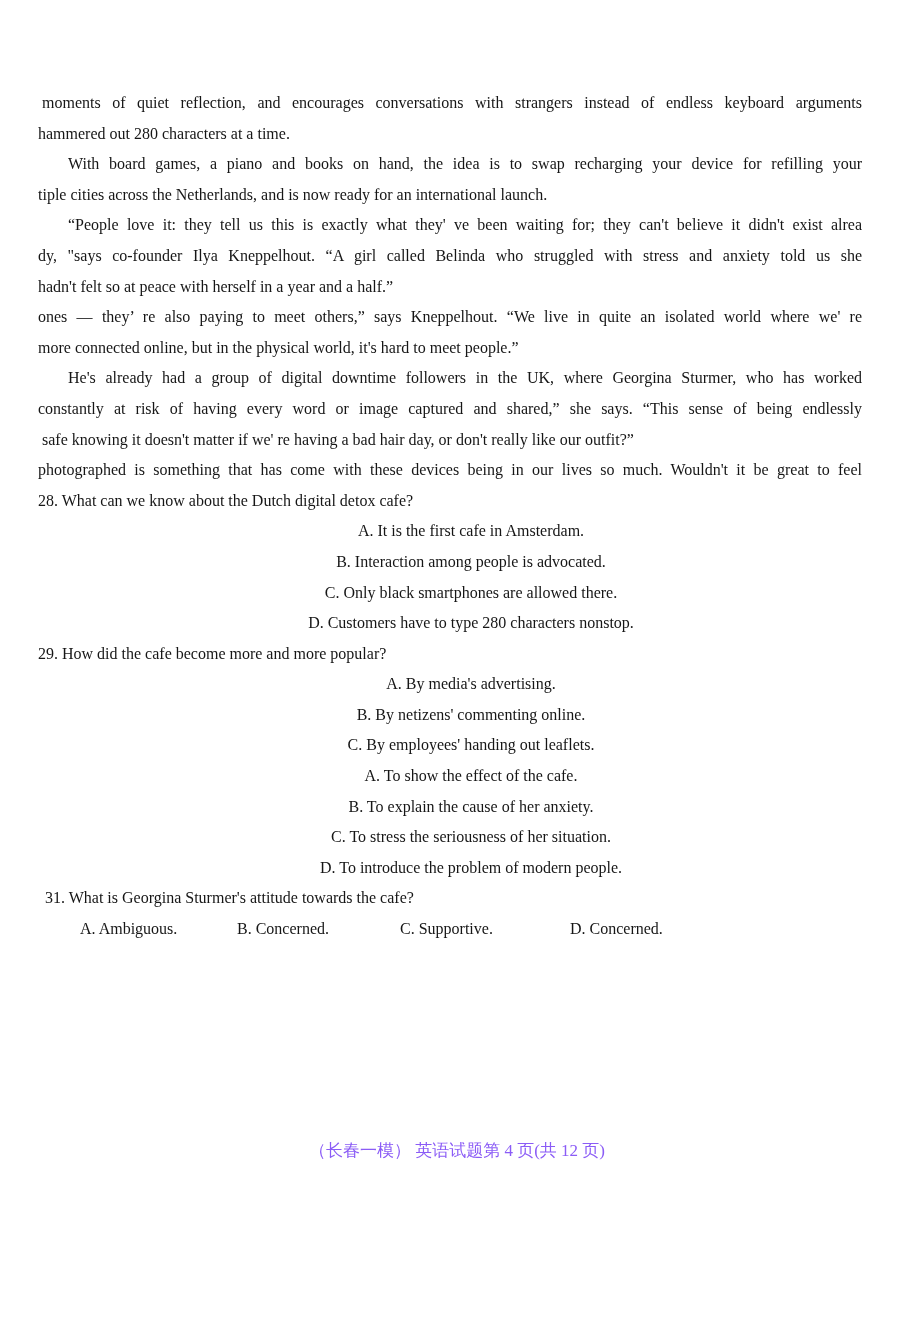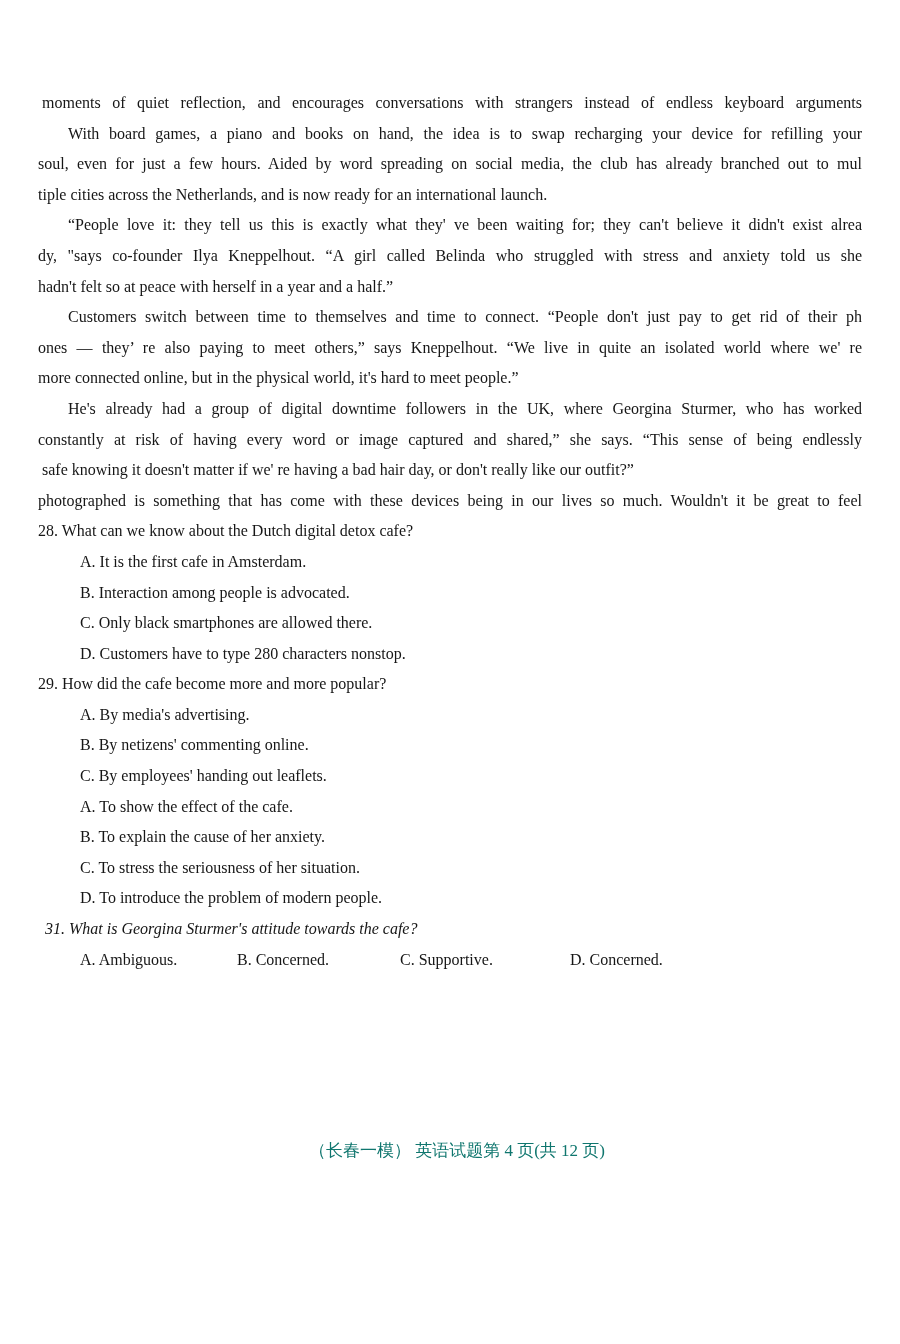--- a/index.html
+++ b/index.html
@@ -34,56 +34,55 @@
   .jf {
     text-align: justify;
     text-align-last: justify;
     text-justify: inter-word;
   }
   
   .ind { text-indent: 30px; }
   
   .sp { text-indent: 4px; }
   
-  .q-opt { padding-left: 42px; }
+  .q-opt { padding-left: 42px; text-align: center; }
   
-  .q31 { padding-left: 7px; font-style: italic; }
+  .q31 { padding-left: 7px; }
   
   .opt-row {
     padding-left: 42px;
     display: flex;
   }
   .opt-row .o1 { width: 157px; }
   .opt-row .o2 { width: 163px; }
   .opt-row .o3 { width: 170px; }
   .footer {
     position: absolute;
     left: 14px;
     right: 0;
     top: 1136px;
     text-align: center;
     font-size: 17px;
     line-height: 30.6px;
-    color: #0f766e;
+    color: #8b5cf6;
   }
 </style>
 </head>
 <body>
 
 <div class="page">
   <div class="content">
 
     <div class="line jf sp">moments of quiet reflection, and encourages conversations with strangers instead of endless keyboard arguments</div>
+    <div class="line">hammered out 280 characters at a time.</div>
     <div class="line jf ind">With board games, a piano and books on hand, the idea is to swap recharging your device for refilling your</div>
-    <div class="line jf">soul, even for just a few hours. Aided by word spreading on social media, the club has already branched out to mul</div>
     <div class="line">tiple cities across the Netherlands, and is now ready for an international launch.</div>
     <div class="line jf ind">“People love it: they tell us this is exactly what they' ve been waiting for; they can't believe it didn't exist alrea</div>
     <div class="line jf">dy, "says co-founder Ilya Kneppelhout. “A girl called Belinda who struggled with stress and anxiety told us she</div>
     <div class="line">hadn't felt so at peace with herself in a year and a half.”</div>
-    <div class="line jf ind">Customers switch between time to themselves and time to connect. “People don't just pay to get rid of their ph</div>
     <div class="line jf">ones — they’ re also paying to meet others,” says Kneppelhout. “We live in quite an isolated world where we' re</div>
     <div class="line">more connected online, but in the physical world, it's hard to meet people.”</div>
     <div class="line jf ind">He's already had a group of digital downtime followers in the UK, where Georgina Sturmer, who has worked</div>
     <div class="line jf">constantly at risk of having every word or image captured and shared,” she says. “This sense of being endlessly</div>
     <div class="line sp">safe knowing it doesn't matter if we' re having a bad hair day, or don't really like our outfit?”</div>
     <div class="line jf">photographed is something that has come with these devices being in our lives so much. Wouldn't it be great to feel</div>
 
     <div class="q-stem">28. What can we know about the Dutch digital detox cafe?</div>
     <div class="q-opt">A. It is the first cafe in Amsterdam.</div>
     <div class="q-opt">B. Interaction among people is advocated.</div>

